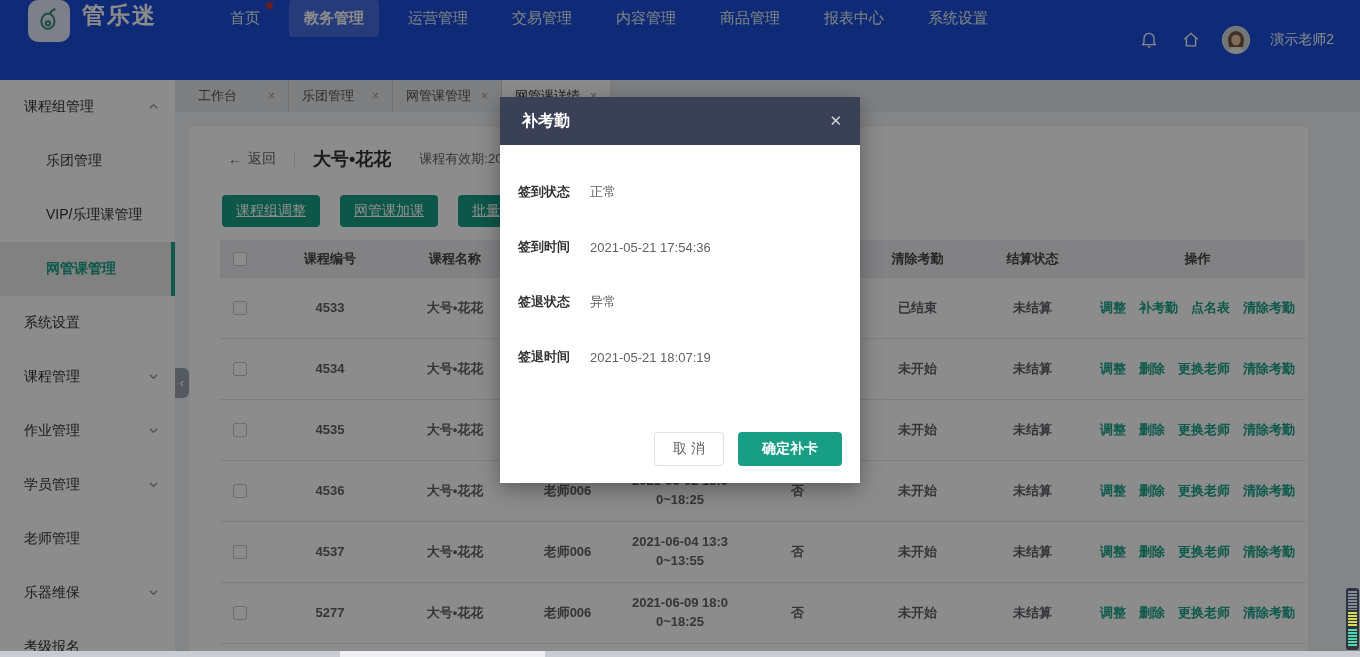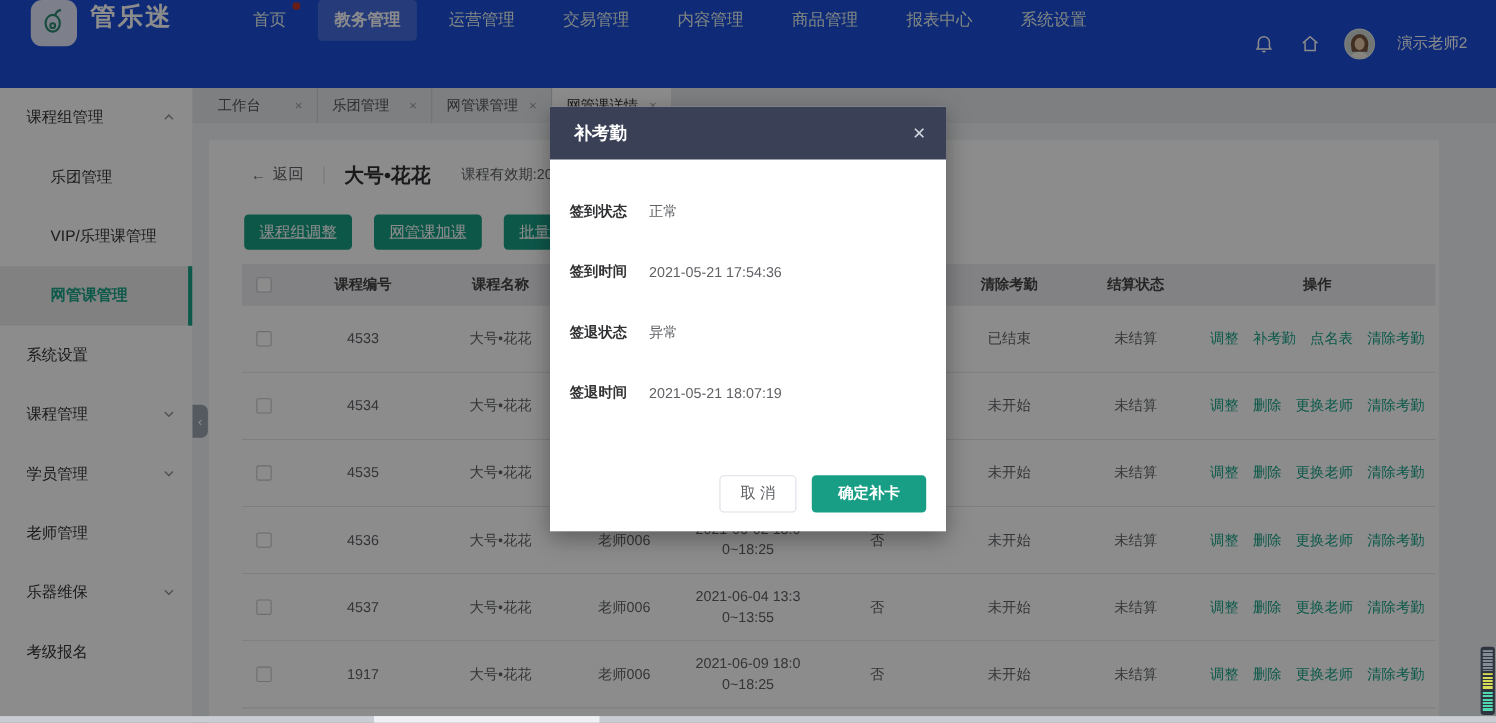--- a/index.html
+++ b/index.html
@@ -40,21 +40,21 @@
   .page-head { display:flex; align-items:center; padding:20px 0 0 38px; }
   .back { font-size:14px; color:#606266; cursor:pointer; display:flex; align-items:center; gap:6px; }
   .vdivider { width:1px; height:16px; background:#dcdcdc; margin:0 18px; }
   .page-title { font-size:18px; font-weight:bold; color:#303133; }
   .validity { font-size:13px; color:#606266; margin-left:28px; white-space:nowrap; }
   .toolbar { position:absolute; left:32px; top:68px; display:flex; gap:20px; }
   .btn-primary { background:#189e85; color:#fff; font-size:14px; border:none; border-radius:4px; padding:7px 14px; cursor:pointer; white-space:nowrap;text-decoration:underline; }
 
   
   .table { position:absolute; left:30px; top:113px; width:1085px; }
-  .trow { display:flex; align-items:center; border-bottom:1px solid #e6e6e6; background:#fff; }
+  .trow { display:flex; align-items:center; border-bottom:1px solid #e6e6e6; background:#fff;font-weight:bold; }
   .trow.thead { background:#ededf0; height:38px; font-weight:bold; color:#444; border-bottom:none; }
   .trow.tbody { height:61px; color:#606266; }
   .cell { font-size:13px; text-align:center; line-height:1.45; }
   .c-cb{width:40px; display:flex; justify-content:center;}
   .c-id{width:140px;} .c-name{width:110px;} .c-teacher{width:115px;}
   .c-time{width:110px;} .c-flag{width:125px;} .c-status{width:115px;} .c-settle{width:115px;}
   .c-ops{flex:1; display:flex; justify-content:center; gap:13px;}
   .checkbox { width:14px; height:14px; border:1px solid #c4c6cc; border-radius:2px; background:#fff; cursor:pointer; }
   .oplink { color:#18a287; cursor:pointer; white-space:nowrap; }
 
@@ -149,20 +149,26 @@
   <div class="side-item">
       <span>系统设置</span>
     </div>
   <div class="side-item">
     <span>课程管理</span>
     <span class="side-chevron"><svg width="11" height="11" viewBox="0 0 12 12" fill="none" stroke="#999" stroke-width="1.5">
           <path d="M2 4 L6 8 L10 4"></path>
         </svg></span>
   </div>
   <div class="side-item">
+    <span>作业管理</span>
+    <span class="side-chevron"><svg width="11" height="11" viewBox="0 0 12 12" fill="none" stroke="#999" stroke-width="1.5">
+          <path d="M2 4 L6 8 L10 4"></path>
+        </svg></span>
+  </div>
+  <div class="side-item">
     <span>学员管理</span>
     <span class="side-chevron"><svg width="11" height="11" viewBox="0 0 12 12" fill="none" stroke="#999" stroke-width="1.5">
           <path d="M2 4 L6 8 L10 4"></path>
         </svg></span>
   </div>
   <div class="side-item">
       <span>老师管理</span>
     </div>
   <div class="side-item">
     <span>乐器维保</span>
@@ -321,21 +327,21 @@
         <span class="oplink">删除</span>
         <span class="oplink">更换老师</span>
         <span class="oplink">清除考勤</span>
       </div>
     </div>
 
     <div class="trow tbody">
       <div class="cell c-cb">
           <div class="checkbox"></div>
         </div>
-      <div class="cell c-id">1917</div>
+      <div class="cell c-id">5277</div>
       <div class="cell c-name">大号•花花</div>
       <div class="cell c-teacher">老师006</div>
       <div class="cell c-time"><span>2021-06-09 18:0</span><br><span>0~18:25</span></div>
       <div class="cell c-flag">否</div>
       <div class="cell c-status">未开始</div>
       <div class="cell c-settle">未结算</div>
       <div class="cell c-ops">
         <span class="oplink">调整</span>
         <span class="oplink">删除</span>
         <span class="oplink">更换老师</span>

